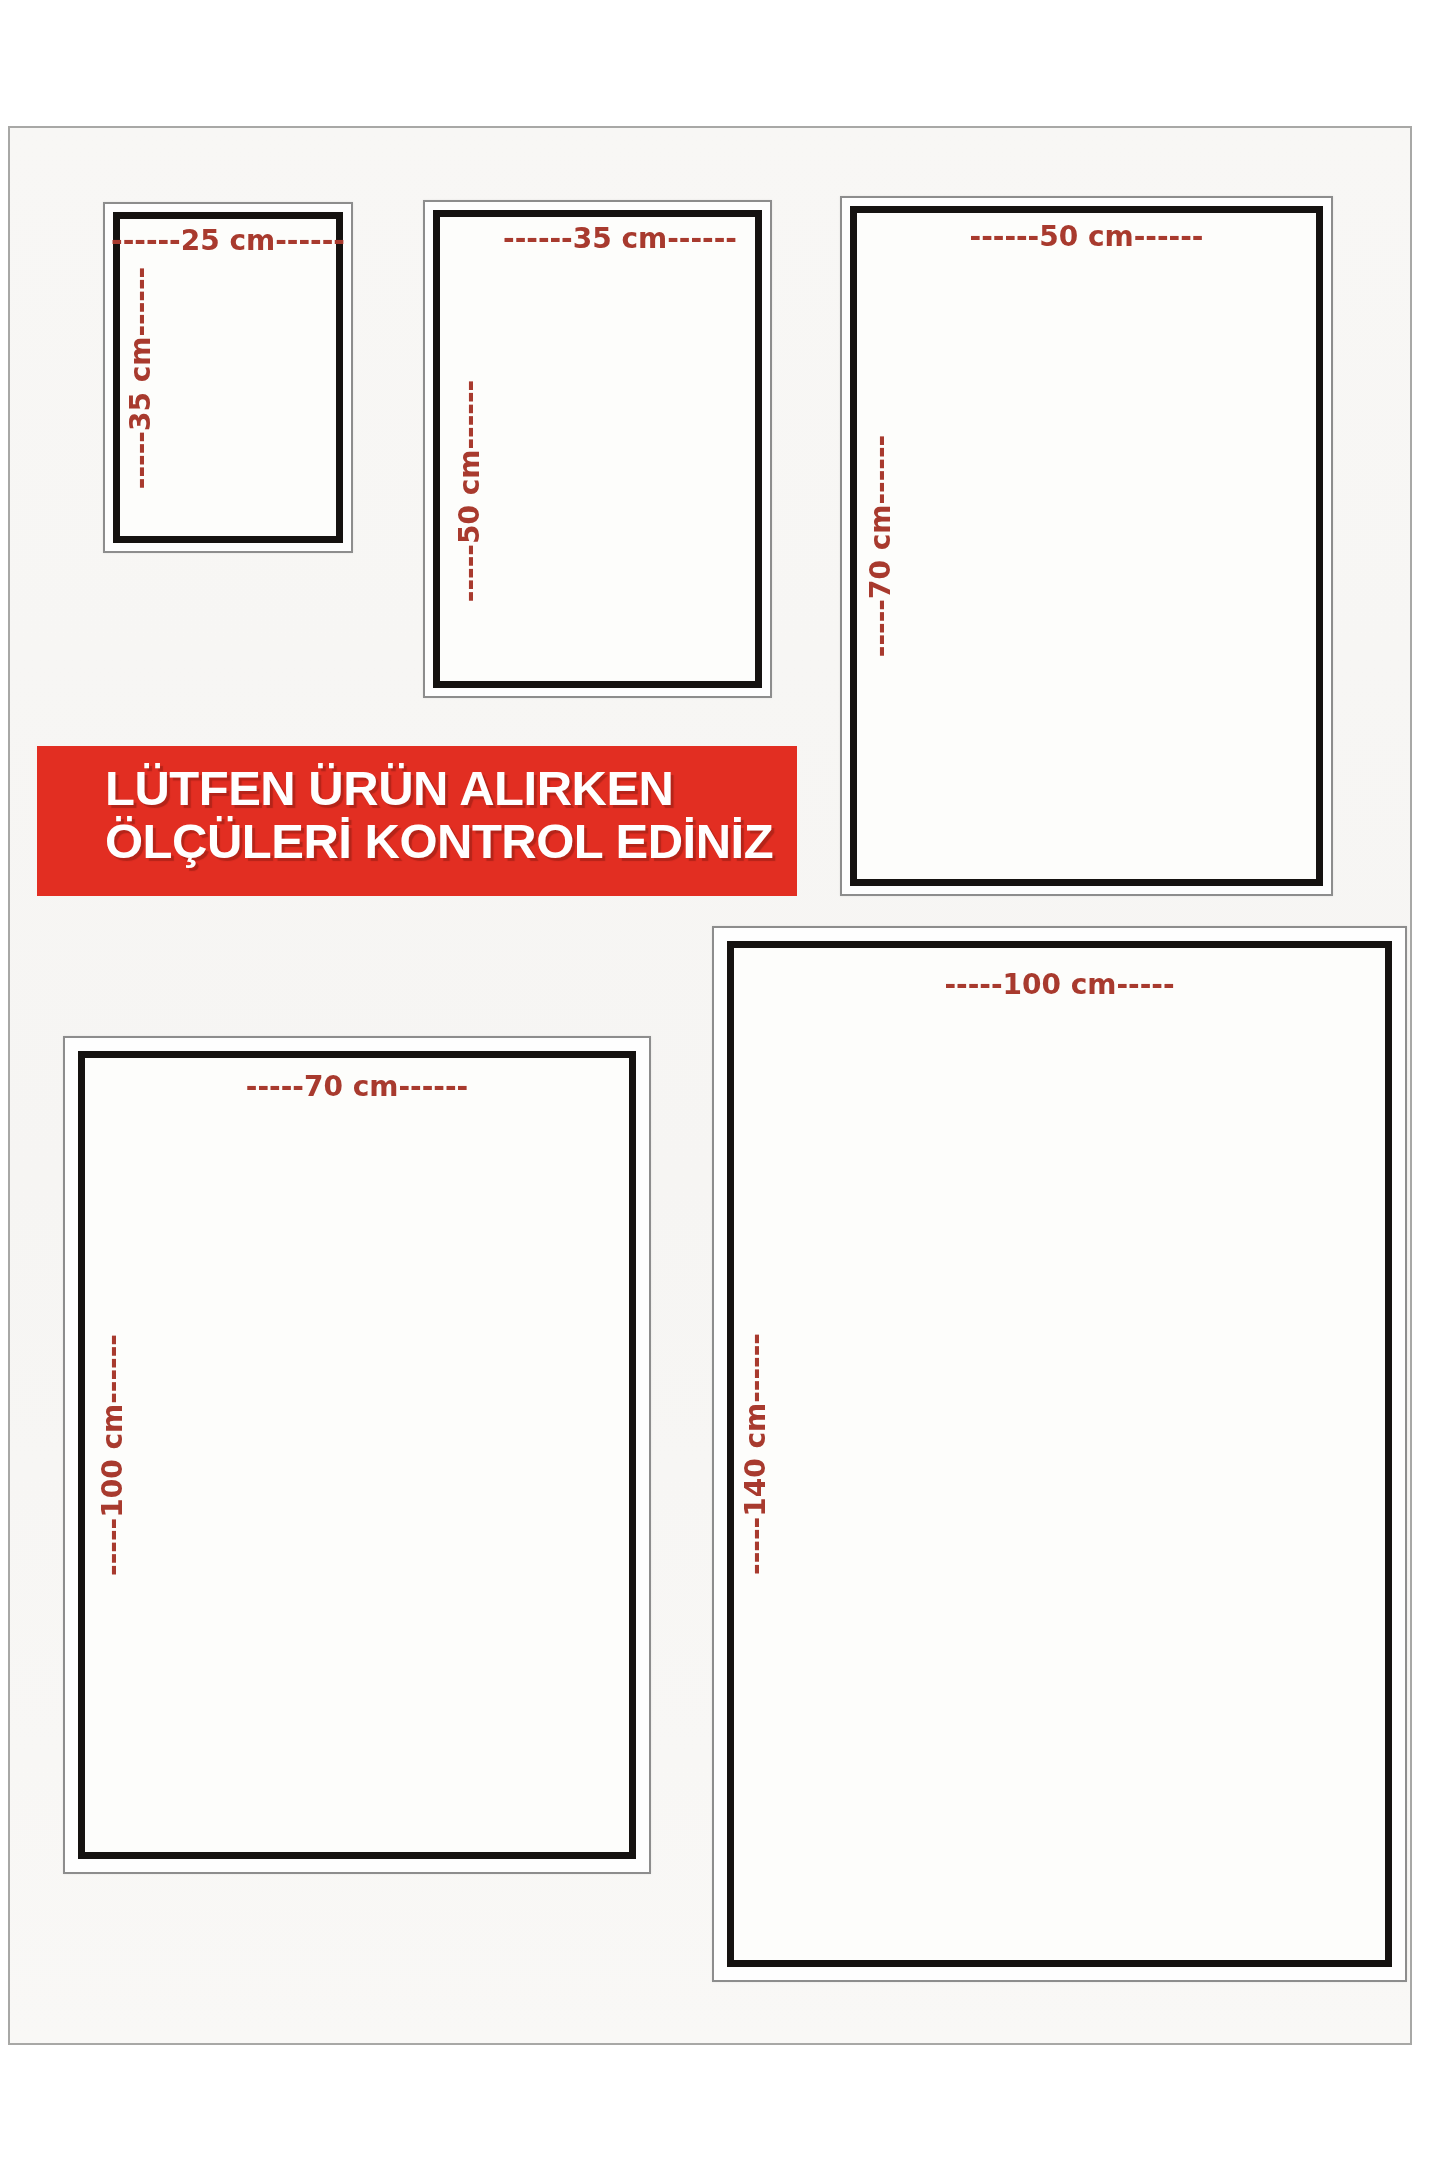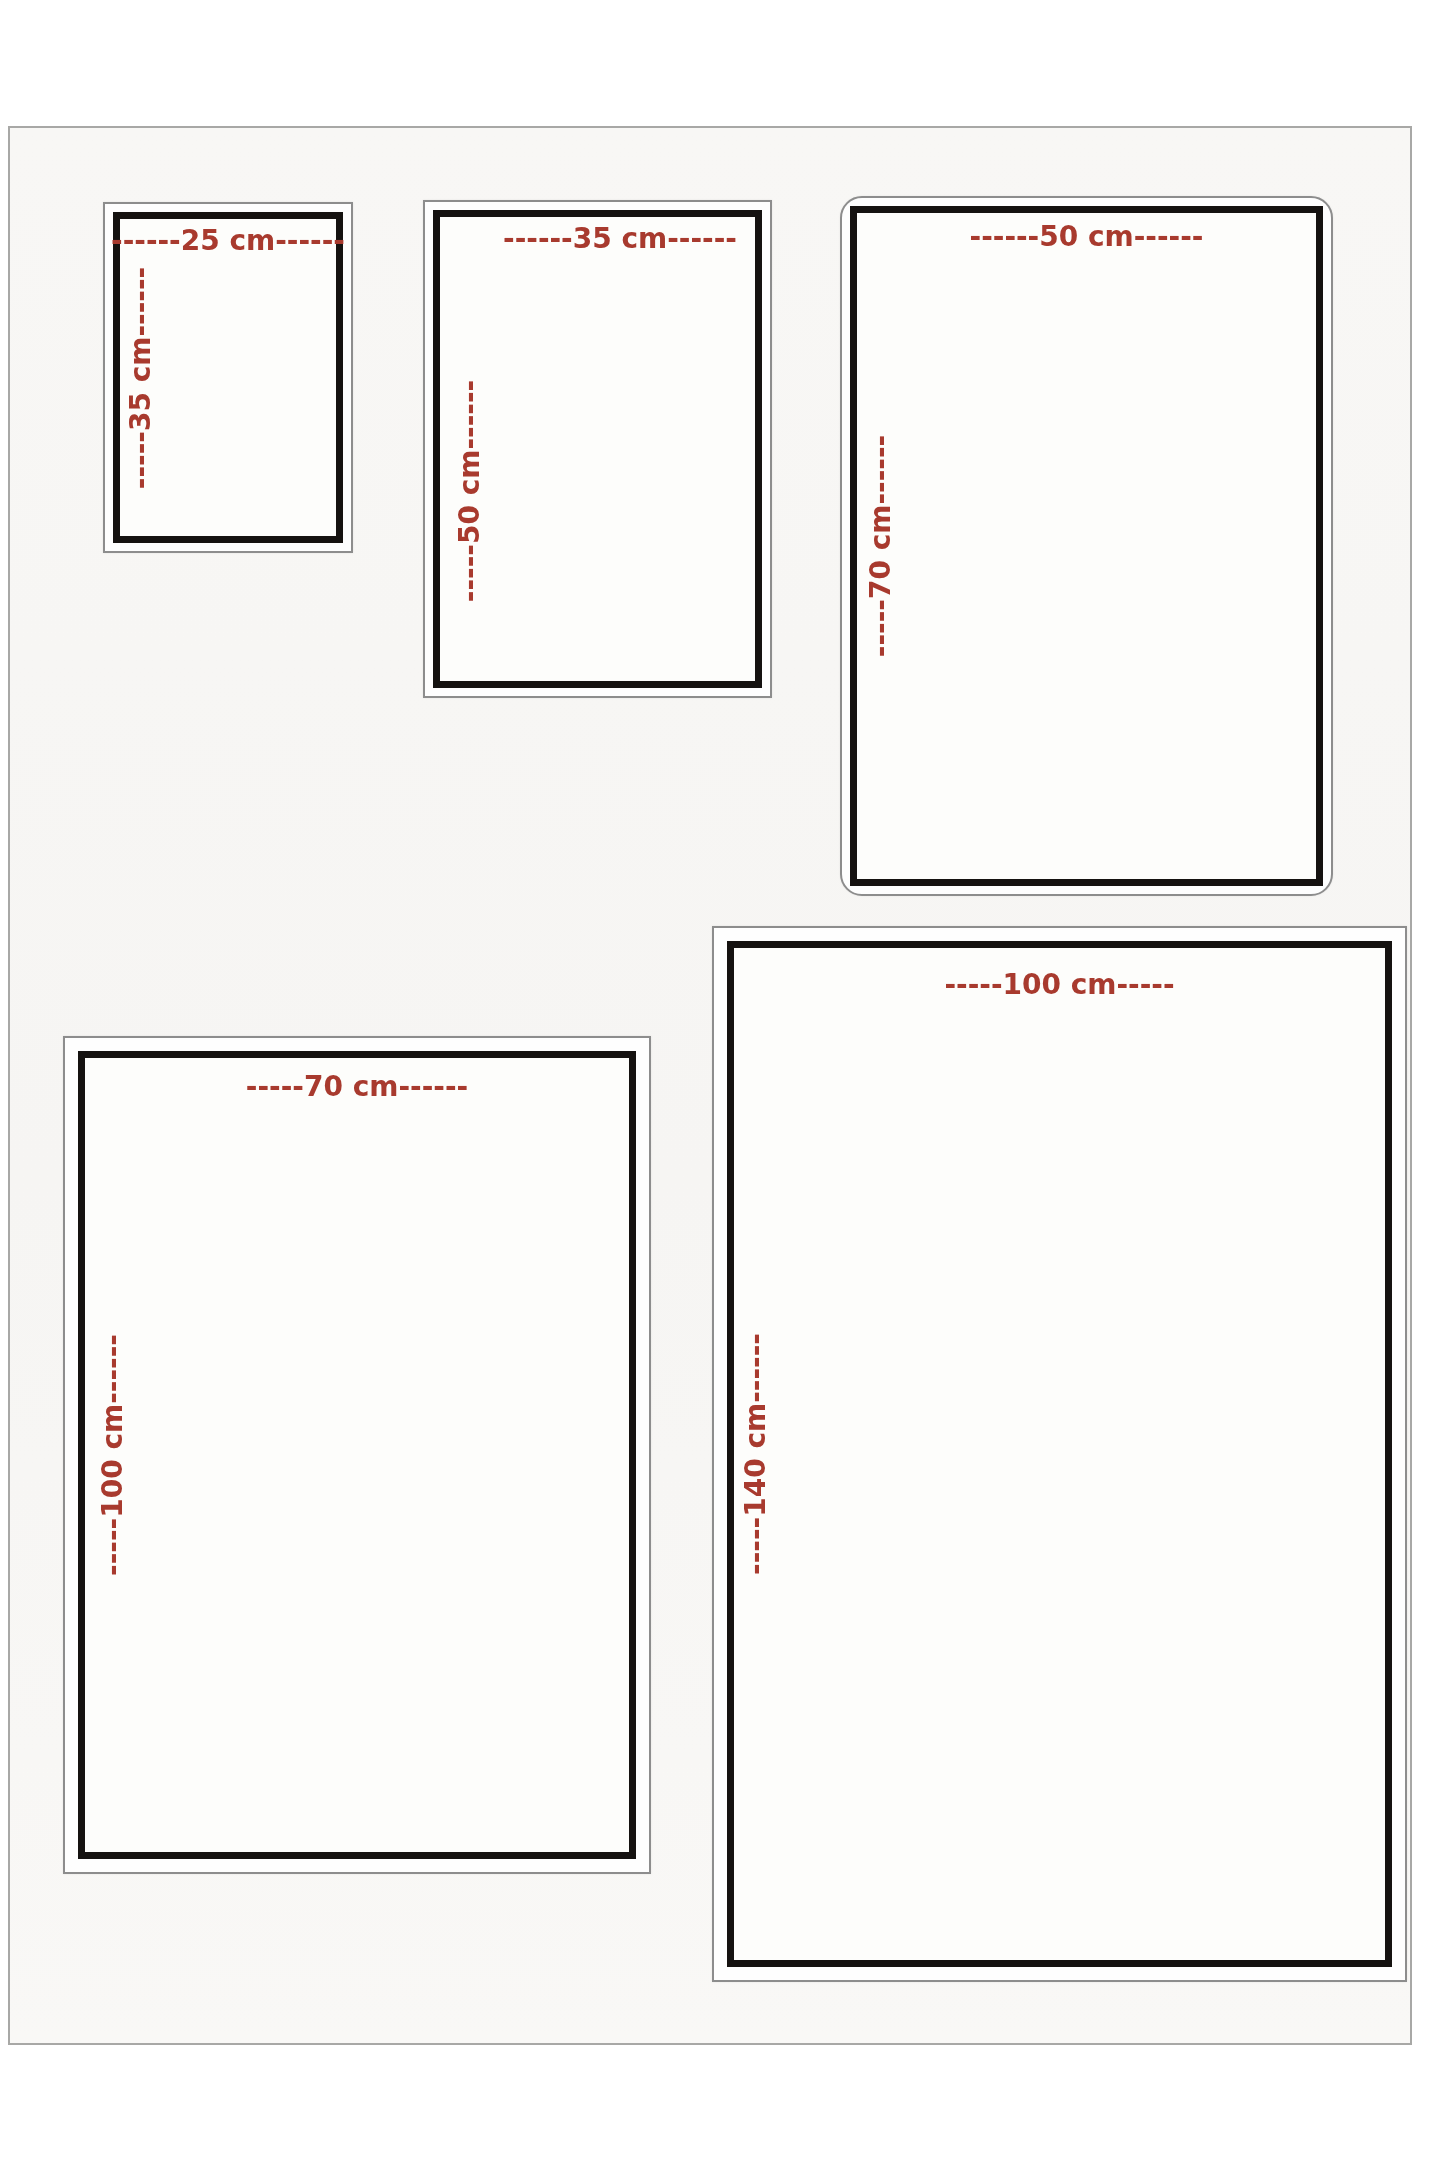--- a/index.html
+++ b/index.html
@@ -57,21 +57,21 @@
 
   
   .b1{left:103px;top:194px;width:250px;height:351px;}
   .b1 .w-label{top:20px;}
   .b1 .h-label{left:36px;top:50%;}
 
   .b2{left:423px;top:192px;width:349px;height:498px;}
   .b2 .w-label{top:20px;padding-left:45px;}
   .b2 .h-label{left:45px;top:calc(50% + 42px);}
 
-  .b3{left:840px;top:188px;width:493px;height:700px;border-radius:22px;}
+  .b3{left:840px;top:188px;width:493px;height:700px;}
   .b3 .w-label{top:22px;}
   .b3 .h-label{left:39px;top:50%;}
 
   .b4{left:63px;top:1028px;width:588px;height:838px;}
   .b4 .w-label{top:32px;}
   .b4 .h-label{left:48px;top:50%;}
 
   .b5{left:712px;top:918px;width:695px;height:1056px;}
   .b5 .w-label{top:40px;}
   .b5 .h-label{left:42px;top:50%;}
@@ -124,14 +124,18 @@
     <div class="dim-label w-label">-----70 cm------</div>
     <div class="dim-label h-label">-----100 cm------</div>
   </div>
 
   <div class="size-box inset-13 b5">
     <div class="inner"></div>
     <div class="dim-label w-label">-----100 cm-----</div>
     <div class="dim-label h-label">-----140 cm------</div>
   </div>
 
+  <div class="banner">
+    <div class="line">LÜTFEN ÜRÜN ALIRKEN</div>
+    <div class="line">ÖLÇÜLERİ KONTROL EDİNİZ</div>
+  </div>
 
 </div>
 
 </body></html>

